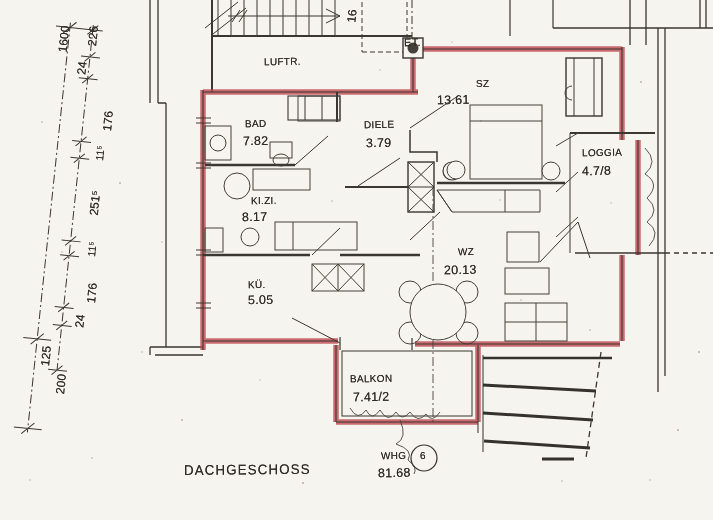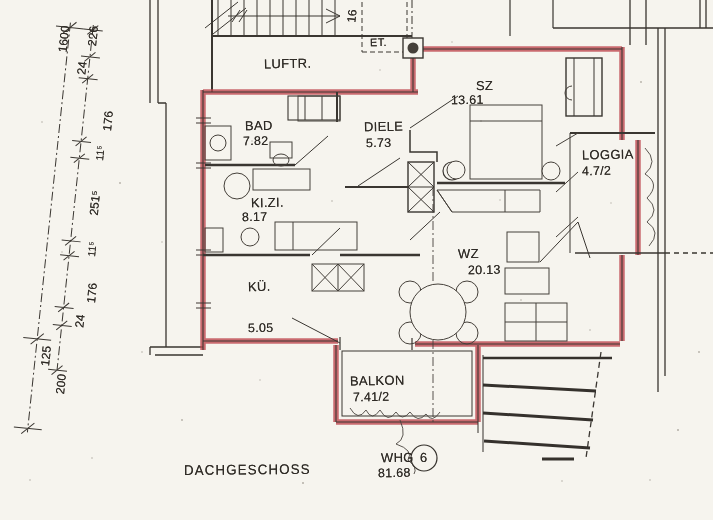--- a/index.html
+++ b/index.html
@@ -1,22 +1,22 @@
 <!DOCTYPE html>
 <html><head>
 <meta charset="utf-8">
 <style>
   html,body{margin:0;padding:0;background:#d8d5cd;}
   .page{position:relative;width:713px;height:520px;background:#f6f4ee;overflow:hidden;
         font-family:"Liberation Sans",sans-serif;color:#2f2b26;}
   svg{position:absolute;left:0;top:0;}
-  .lbl{position:absolute;white-space:nowrap;font-size:13px;line-height:1;
+  .lbl{position:absolute;white-space:nowrap;font-size:10px;line-height:1;
        letter-spacing:.3px;text-shadow:0 0 .5px rgba(47,43,38,.85);transform:rotate(-1deg);}
   .area{font-size:12.5px;}
-  .sm{font-size:11px;}
+  .sm{font-size:11px;margin-left:34px;}
   .dim{position:absolute;white-space:nowrap;font-size:12px;line-height:1;
        text-shadow:0 0 .4px rgba(47,43,38,.8);
        transform:translate(-50%,-50%) rotate(-84deg);}
   .dim.half{font-size:10.5px;}
   .title{font-size:14px;letter-spacing:1.2px;transform:scaleX(.95) rotate(-.5deg);transform-origin:left;}
 </style>
 </head>
 <body>
 
 <div class="page">
@@ -227,39 +227,39 @@
 <span class="dim" style="left:80px;top:321px">24</span>
 <span class="dim" style="left:46px;top:356px">125</span>
 <span class="dim" style="left:61px;top:384px">200</span>
 
 <span class="dim" style="left:352px;top:16px">16</span>
 
 <span class="lbl" style="left:264px;top:57px">LUFTR.</span>
 <span class="lbl sm" style="left:370px;top:37px">ET.</span>
 
 <span class="lbl" style="left:476px;top:79px">SZ</span>
-<span class="lbl area" style="left:451px;top:94px">13.61</span>
+<span class="lbl area" style="left:437px;top:94px">13.61</span>
 
 <span class="lbl" style="left:245px;top:119px">BAD</span>
 <span class="lbl area" style="left:243px;top:135px">7.82</span>
 
 <span class="lbl" style="left:364px;top:120px">DIELE</span>
-<span class="lbl area" style="left:366px;top:137px">5.73</span>
+<span class="lbl area" style="left:366px;top:137px">3.79</span>
 
 <span class="lbl" style="left:251px;top:196px">KI.ZI.</span>
 <span class="lbl area" style="left:242px;top:211px">8.17</span>
 
 <span class="lbl" style="left:248px;top:280px">KÜ.</span>
-<span class="lbl area" style="left:248px;top:322px">5.05</span>
+<span class="lbl area" style="left:248px;top:294px">5.05</span>
 
 <span class="lbl" style="left:458px;top:247px">WZ</span>
-<span class="lbl area" style="left:468px;top:264px">20.13</span>
+<span class="lbl area" style="left:444px;top:264px">20.13</span>
 
 <span class="lbl" style="left:582px;top:148px">LOGGIA</span>
-<span class="lbl area" style="left:582px;top:165px">4.7/2</span>
+<span class="lbl area" style="left:582px;top:165px">4.7/8</span>
 
 <span class="lbl" style="left:350px;top:374px">BALKON</span>
 <span class="lbl area" style="left:353px;top:391px">7.41/2</span>
 
 <span class="lbl" style="left:381px;top:451px">WHG</span>
 <span class="lbl" style="left:420px;top:451px">6</span>
 <span class="lbl area" style="left:378px;top:467px">81.68</span>
 
 <span class="lbl title" style="left:184px;top:463px">DACHGESCHOSS</span>
 

